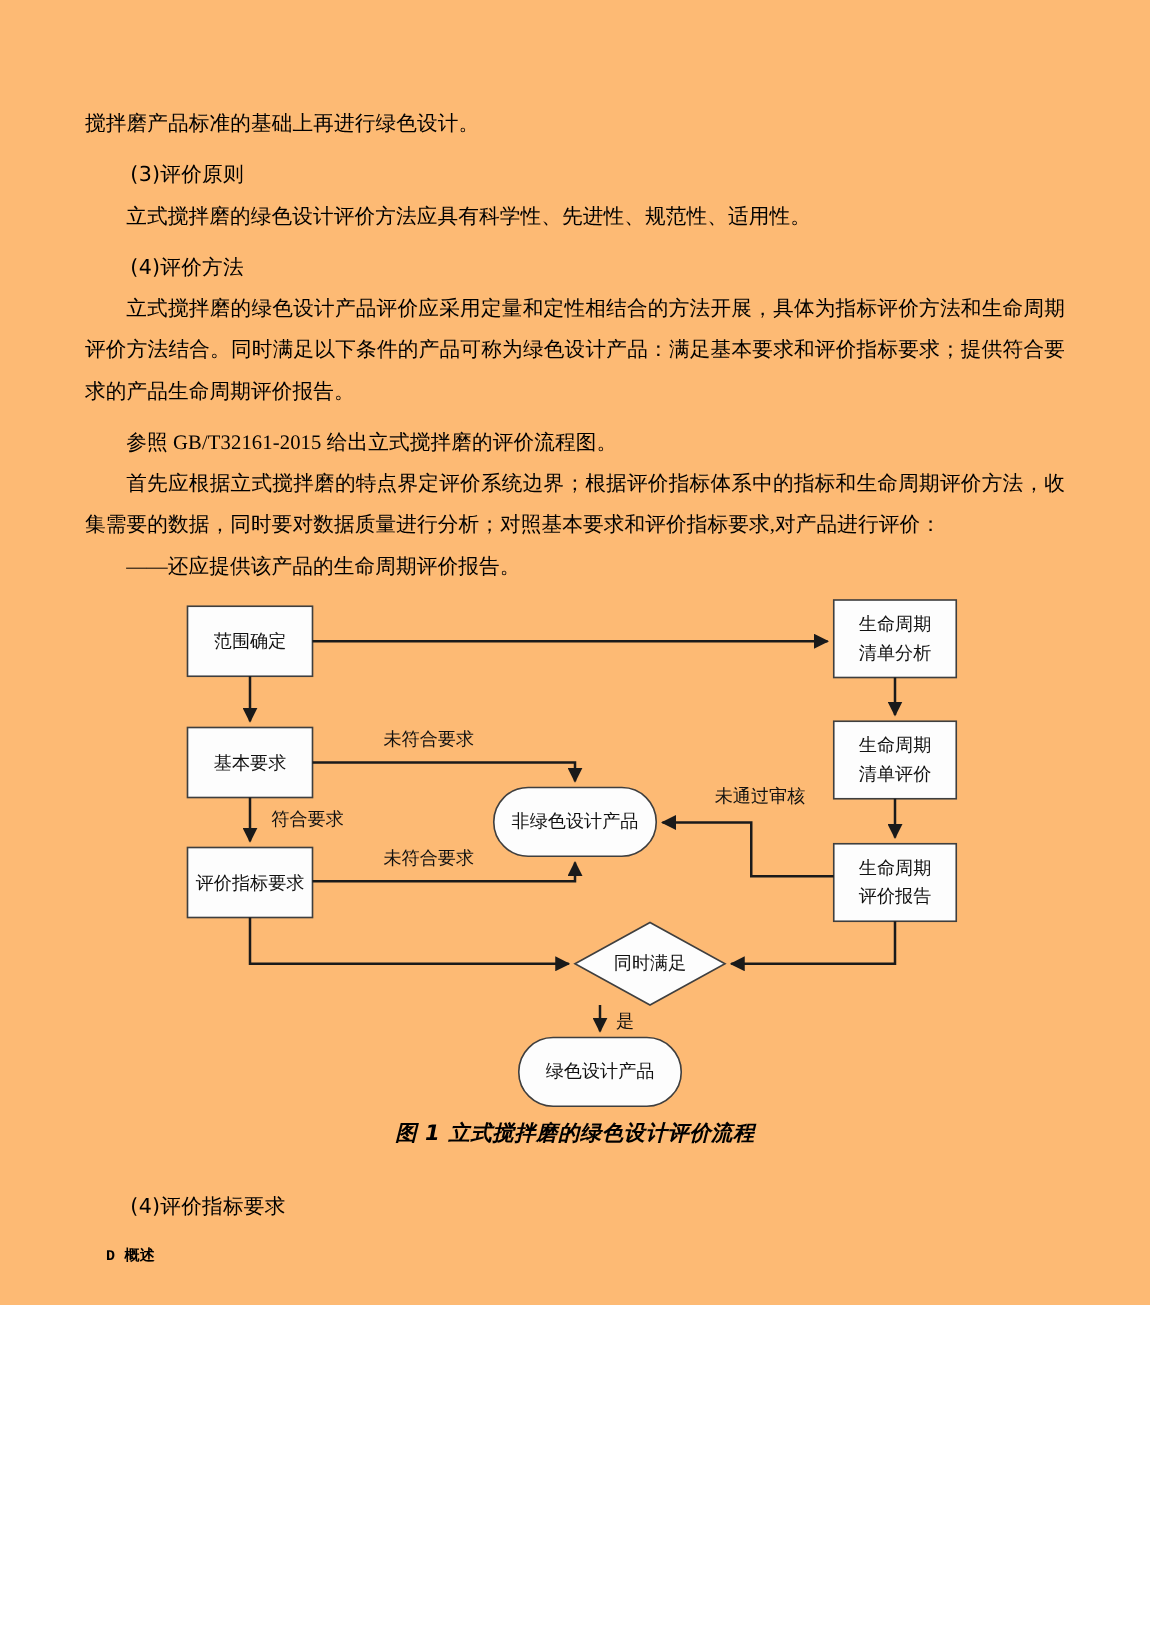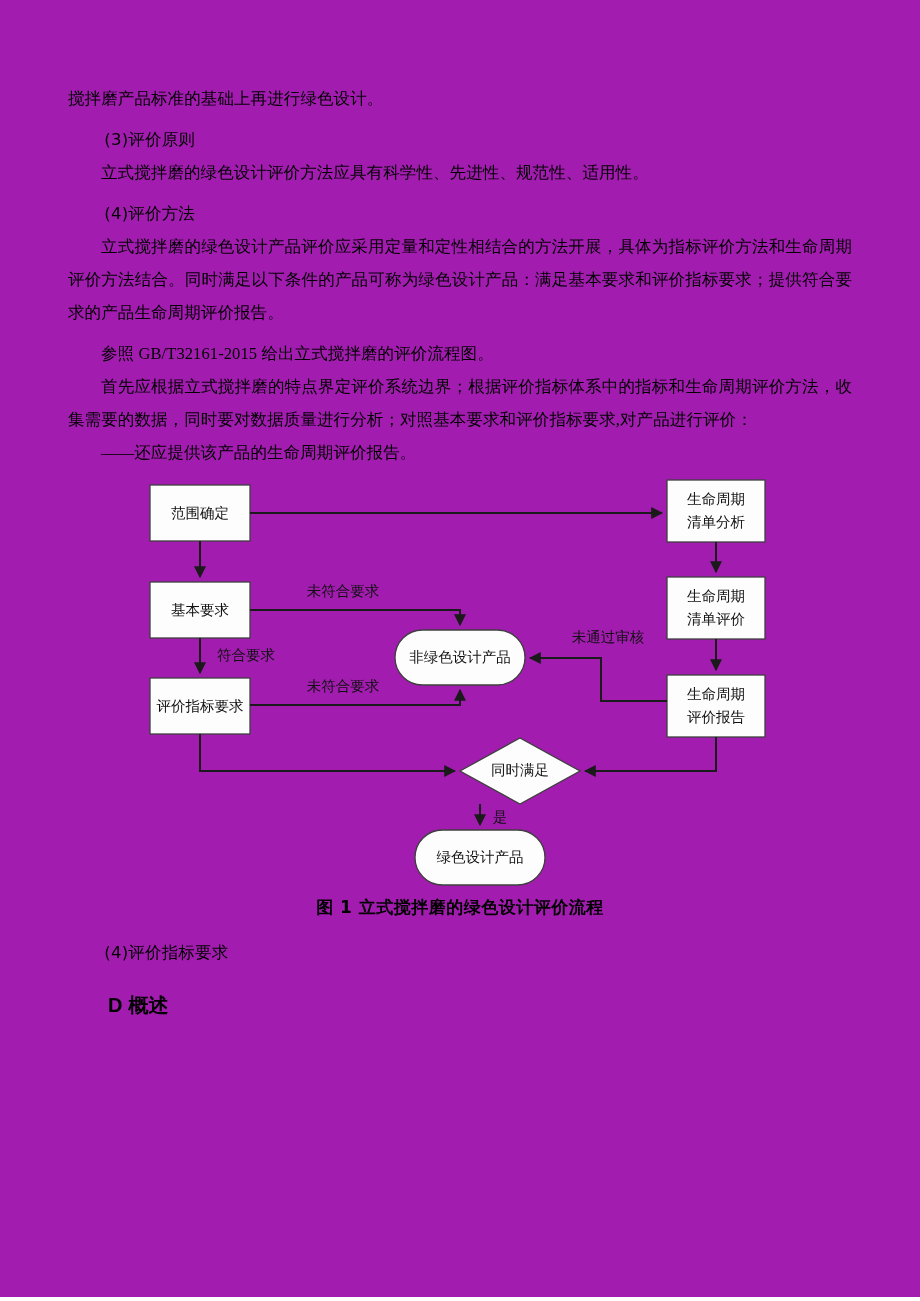--- a/index.html
+++ b/index.html
@@ -7,22 +7,22 @@
     padding: 0;
     background: #ffffff;
   }
   body {
     font-family: "Liberation Serif", "DejaVu Serif", serif;
     color: #000000;
   }
   .page {
     position: relative;
     width: 920px;
-    height: 1297px;
-    background: #a21caf;
+    height: 1044px;
+    background: #fdba74;
     overflow: hidden;
   }
   .content {
     position: absolute;
     left: 68px;
     top: 82px;
     width: 784px;
   }
 
   
@@ -41,47 +41,48 @@
   .heading {
     font-family: "DejaVu Sans", "Liberation Sans", sans-serif;
     font-size: 16.5px;
     font-weight: normal;
     line-height: 33px;
     margin: 0;
     text-indent: 2.2em;
     letter-spacing: 0.2px;
   }
   .heading-d {
-    font-family: Liberation Sans, sans-serif;
-    font-size: 20px;
+    font-family: Liberation Mono, monospace;
+    font-size: 12px;
     font-weight: bold;
     line-height: 33px;
-    margin: 12px;
+    margin: 0;
     text-indent: 1.4em;
     letter-spacing: 0.2px;
   }
   .spacer-8  { height: 8px; }
   .spacer-14 { height: 14px; }
 
   
   .figure {
     position: relative;
     width: 784px;
     height: 415px;
     margin: 6px 0 0 0;
   }
   .figure svg { display: block; }
   .fig-caption {
     font-family: "DejaVu Sans", "Liberation Sans", sans-serif;
     font-size: 17px;
     font-weight: bold;
     text-align: center;
     line-height: 30px;
-    margin: 2px 0 0 0;
+    margin: 2px 0 12px 0;
     letter-spacing: 0.5px;
+    font-style: italic;
   }
 
   
   .nodetext {
     font-family: "DejaVu Sans", "Liberation Sans", sans-serif;
     font-size: 14.5px;
     fill: #111111;
     text-anchor: middle;
     dominant-baseline: middle;
   }

